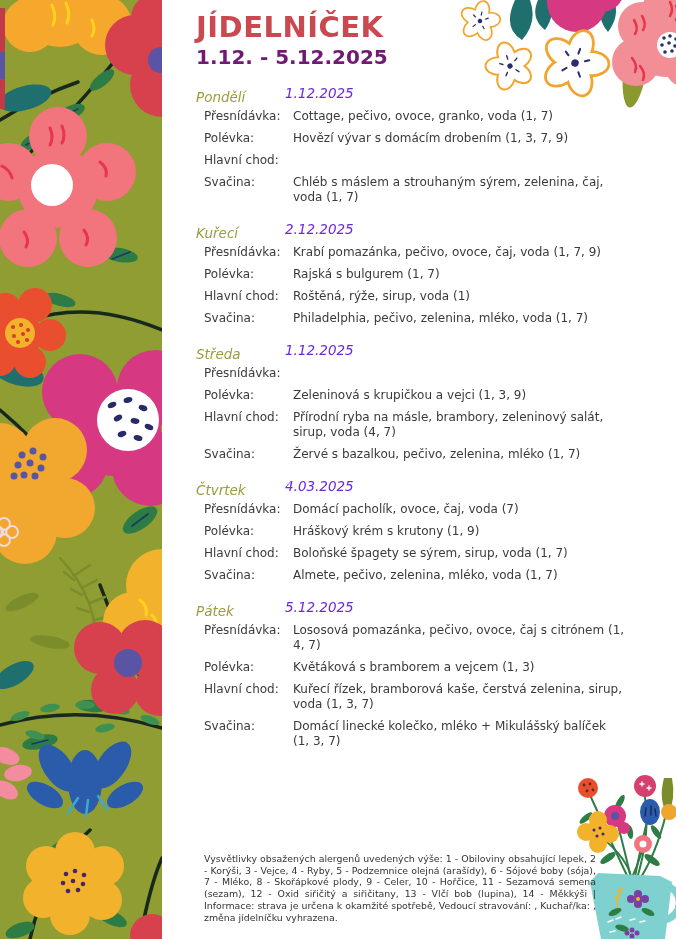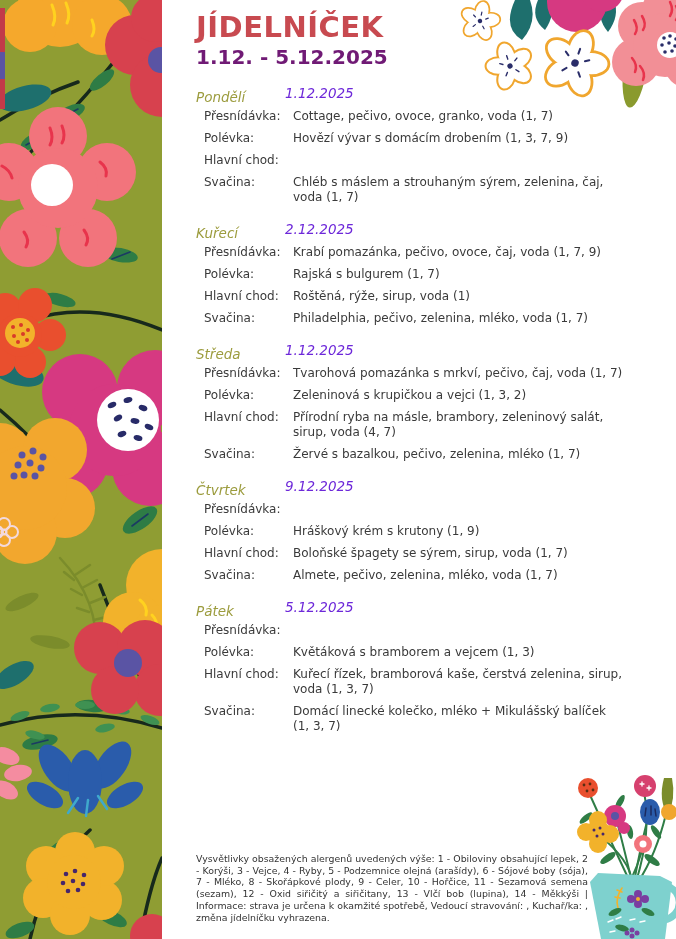--- a/index.html
+++ b/index.html
@@ -11,21 +11,21 @@
   .content{position:absolute;left:196px;top:12px;width:429px;}
   .title{margin:0;font-size:29px;font-weight:700;color:#c84a50;line-height:1.1;letter-spacing:.5px;}
   .daterange{font-size:20px;font-weight:700;color:#701a75;margin-top:1px;}
   .day{margin-top:20px;}
   .day-head{display:flex;margin-bottom:4px;}
   .day-name{flex:0 0 89px;font-style:italic;color:#9c9c3e;font-size:13.5px;}
   .day-date{font-style:italic;color:#6d28d9;font-size:13.5px;transform:translateY(-4px);}
   .row{display:flex;margin-bottom:7px;font-size:12px;color:#3a3a3a;line-height:15px;margin-left:8px;}
   .lbl{flex:0 0 89px;}
   .val{flex:1;max-width:340px;}
-  .footnote{position:absolute;left:196px;top:853px;width:392px;margin:0;font-size:9.4px;
+  .footnote{position:absolute;left:204px;top:853px;width:392px;margin:0;font-size:9.4px;
     line-height:11.7px;color:#333;text-align:justify;}
 </style>
 </head>
 <body>
 
 <div class="page">
 
   <svg class="side-art" width="162" height="939" viewBox="0 0 162 939">
     <rect width="162" height="939" fill="#8f9d33"></rect>
 
@@ -487,43 +487,43 @@
       </div>
     </section>
 
     <section class="day">
       <div class="day-head">
         <span class="day-name">Středa</span>
         <span class="day-date">1.12.2025</span>
       </div>
       <div class="row">
         <span class="lbl">Přesnídávka:</span>
-        <span class="val">Tvarohová pomazánka s mrkví, pečivo, čaj, voda (1, 7)</span>
       </div>
       <div class="row">
         <span class="lbl">Polévka:</span>
-        <span class="val">Zeleninová s krupičkou a vejci (1, 3, 2)</span>
+        <span class="val">Zeleninová s krupičkou a vejci (1, 3, 9)</span>
       </div>
       <div class="row">
         <span class="lbl">Hlavní chod:</span>
         <span class="val">Přírodní ryba na másle, brambory, zeleninový salát, sirup, voda (4, 7)</span>
       </div>
       <div class="row">
         <span class="lbl">Svačina:</span>
         <span class="val">Žervé s bazalkou, pečivo, zelenina, mléko (1, 7)</span>
       </div>
     </section>
 
     <section class="day">
       <div class="day-head">
         <span class="day-name">Čtvrtek</span>
-        <span class="day-date">9.12.2025</span>
+        <span class="day-date">4.03.2025</span>
       </div>
       <div class="row">
         <span class="lbl">Přesnídávka:</span>
+        <span class="val">Domácí pacholík, ovoce, čaj, voda (7)</span>
       </div>
       <div class="row">
         <span class="lbl">Polévka:</span>
         <span class="val">Hráškový krém s krutony (1, 9)</span>
       </div>
       <div class="row">
         <span class="lbl">Hlavní chod:</span>
         <span class="val">Boloňské špagety se sýrem, sirup, voda (1, 7)</span>
       </div>
       <div class="row">
@@ -532,20 +532,21 @@
       </div>
     </section>
 
     <section class="day">
       <div class="day-head">
         <span class="day-name">Pátek</span>
         <span class="day-date">5.12.2025</span>
       </div>
       <div class="row">
         <span class="lbl">Přesnídávka:</span>
+        <span class="val">Lososová pomazánka, pečivo, ovoce, čaj s citrónem (1, 4, 7)</span>
       </div>
       <div class="row">
         <span class="lbl">Polévka:</span>
         <span class="val">Květáková s bramborem a vejcem (1, 3)</span>
       </div>
       <div class="row">
         <span class="lbl">Hlavní chod:</span>
         <span class="val">Kuřecí řízek, bramborová kaše, čerstvá zelenina, sirup, voda (1, 3, 7)</span>
       </div>
       <div class="row">

